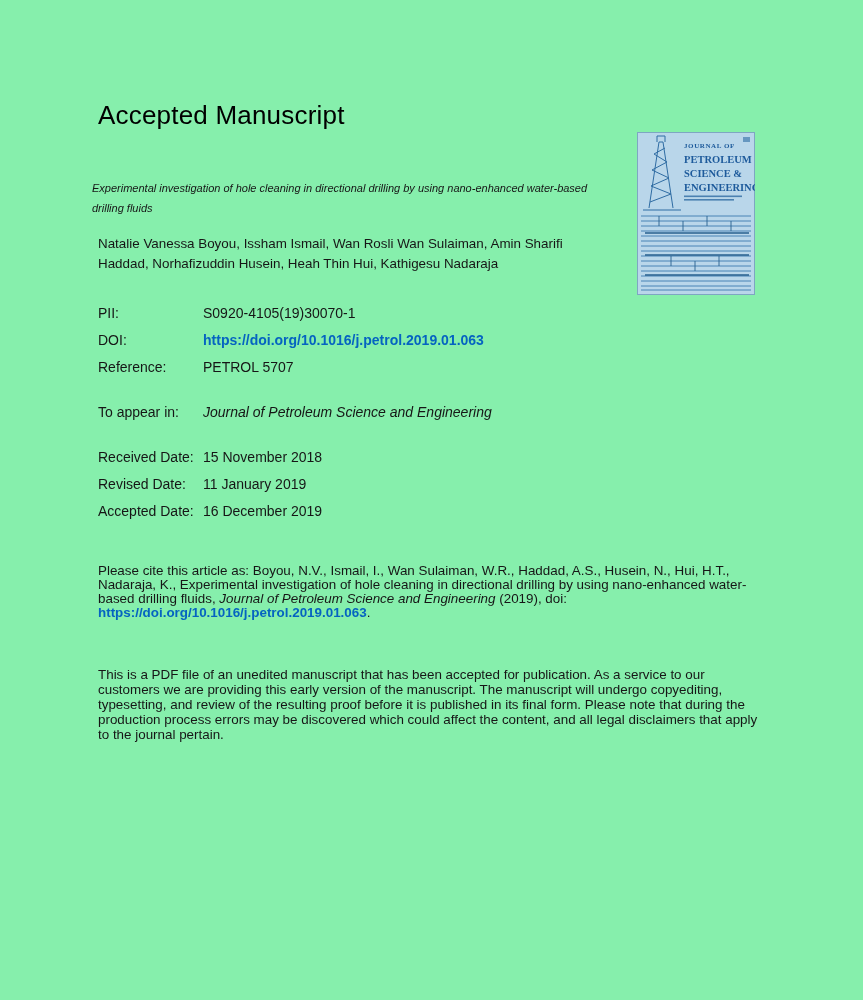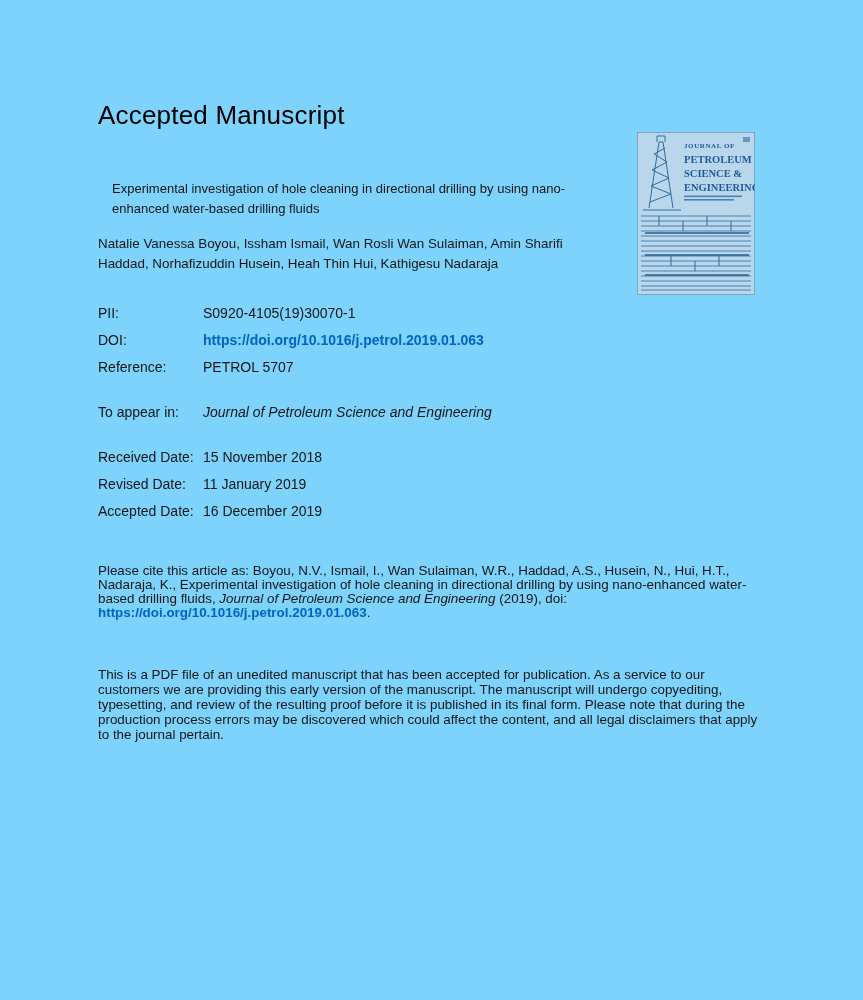--- a/index.html
+++ b/index.html
@@ -4,21 +4,21 @@
 <style>
   html, body {
     margin: 0;
     padding: 0;
     background: #fcfcfc;
   }
   .page {
     position: relative;
     width: 863px;
     height: 1000px;
-    background: #7dd3fc;
+    background: #86efac;
     font-family: "Liberation Sans", sans-serif;
     color: #161616;
     overflow: hidden;
   }
   .heading {
     position: absolute;
     left: 98px;
     top: 100px;
     font-size: 26px;
     font-weight: 400;
@@ -28,25 +28,26 @@
   .cover {
     position: absolute;
     left: 637px;
     top: 100px;
     width: 118px;
     height: 163px;
     margin-top: 32px;
   }
   .article-title {
     position: absolute;
-    left: 112px;
+    left: 92px;
     top: 179px;
     width: 505px;
-    font-size: 13px;
+    font-size: 11px;
     line-height: 19.5px;
+    font-style: italic;
   }
   .article-authors {
     position: absolute;
     left: 98px;
     top: 234px;
     width: 505px;
     font-size: 13.4px;
     line-height: 19.5px;
   }
   .meta-row {

